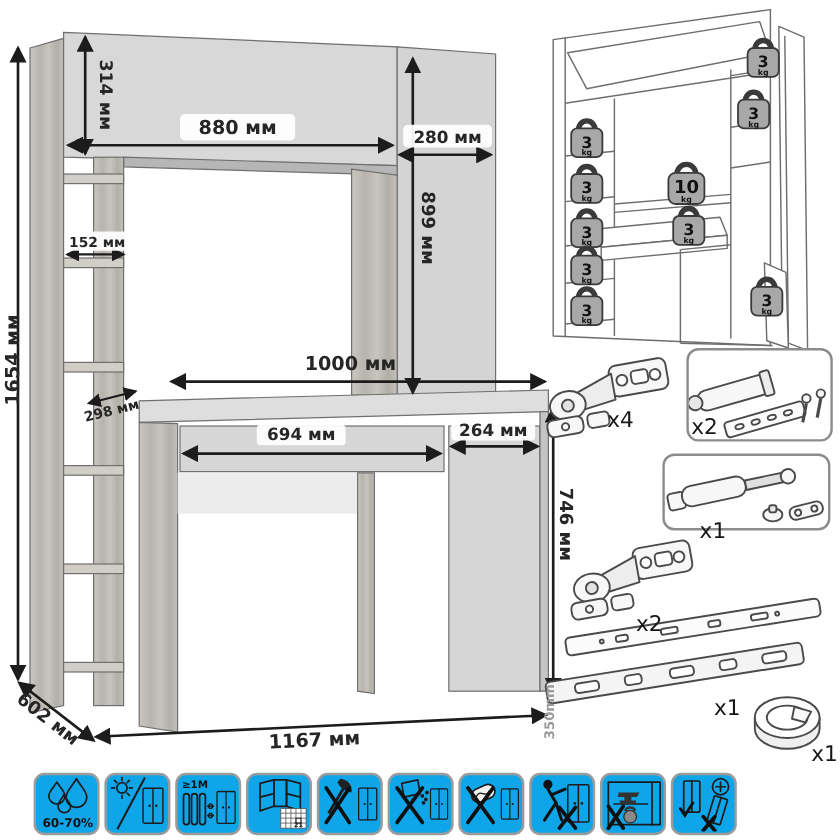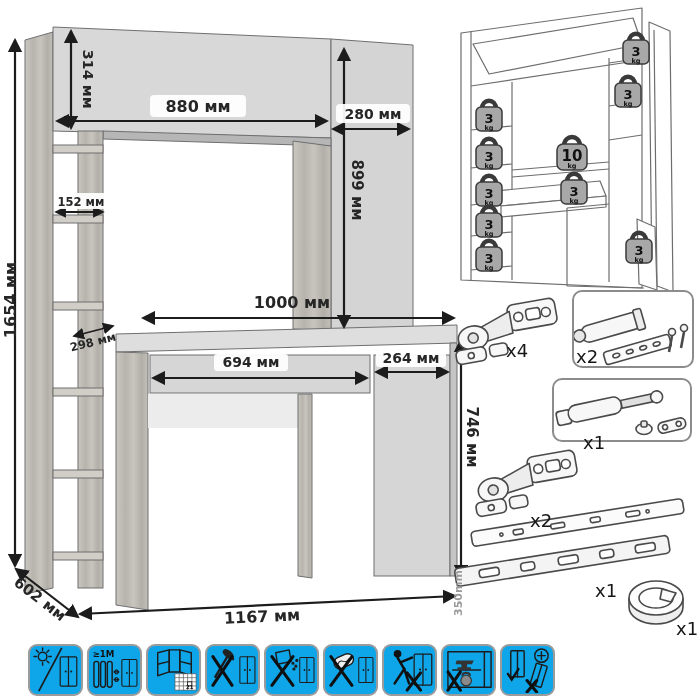--- a/index.html
+++ b/index.html
@@ -314,20 +314,30 @@
     <symbol id="sym-ward" viewBox="0 0 24 40">
       <rect x="1.5" y="1.5" width="21" height="37" rx="1.5"></rect>
       <line x1="12" y1="1.5" x2="12" y2="38.5"></line>
       <circle cx="8.5" cy="20" r="1.3" fill="#1c1c1c" stroke="none"></circle>
       <circle cx="15.5" cy="20" r="1.3" fill="#1c1c1c" stroke="none"></circle>
     </symbol>
   </svg>
 
   <div class="care">
 
+    <div class="care-cell">
+      <svg width="49" height="46" viewBox="0 0 51 48">
+        <g class="st">
+          <path d="M16,5 C13,10 9,13 9,17 a7,7 0 0 0 14,0 C23,13 19,10 16,5 z"></path>
+          <path d="M33,2 C29,9 24,13 24,18 a9,9 0 0 0 18,0 C42,13 37,9 33,2 z"></path>
+          <path d="M22,16 C20,20 17,23 17,26 a5.5,5.5 0 0 0 11,0 C28,23 24,20 22,16 z"></path>
+        </g>
+        <text class="itx" x="25.5" y="44" font-size="10.5">60-70%</text>
+      </svg>
+    </div>
 
 
     <div class="care-cell">
       <svg width="49" height="46" viewBox="0 0 51 48">
         <g class="st">
           <circle cx="11" cy="10" r="4.5"></circle>
           <line x1="11" y1="1" x2="11" y2="3.5"></line>
             <line x1="11" y1="16.5" x2="11" y2="19"></line>
           <line x1="2" y1="10" x2="4.5" y2="10"></line>
             <line x1="17.5" y1="10" x2="20" y2="10"></line>

